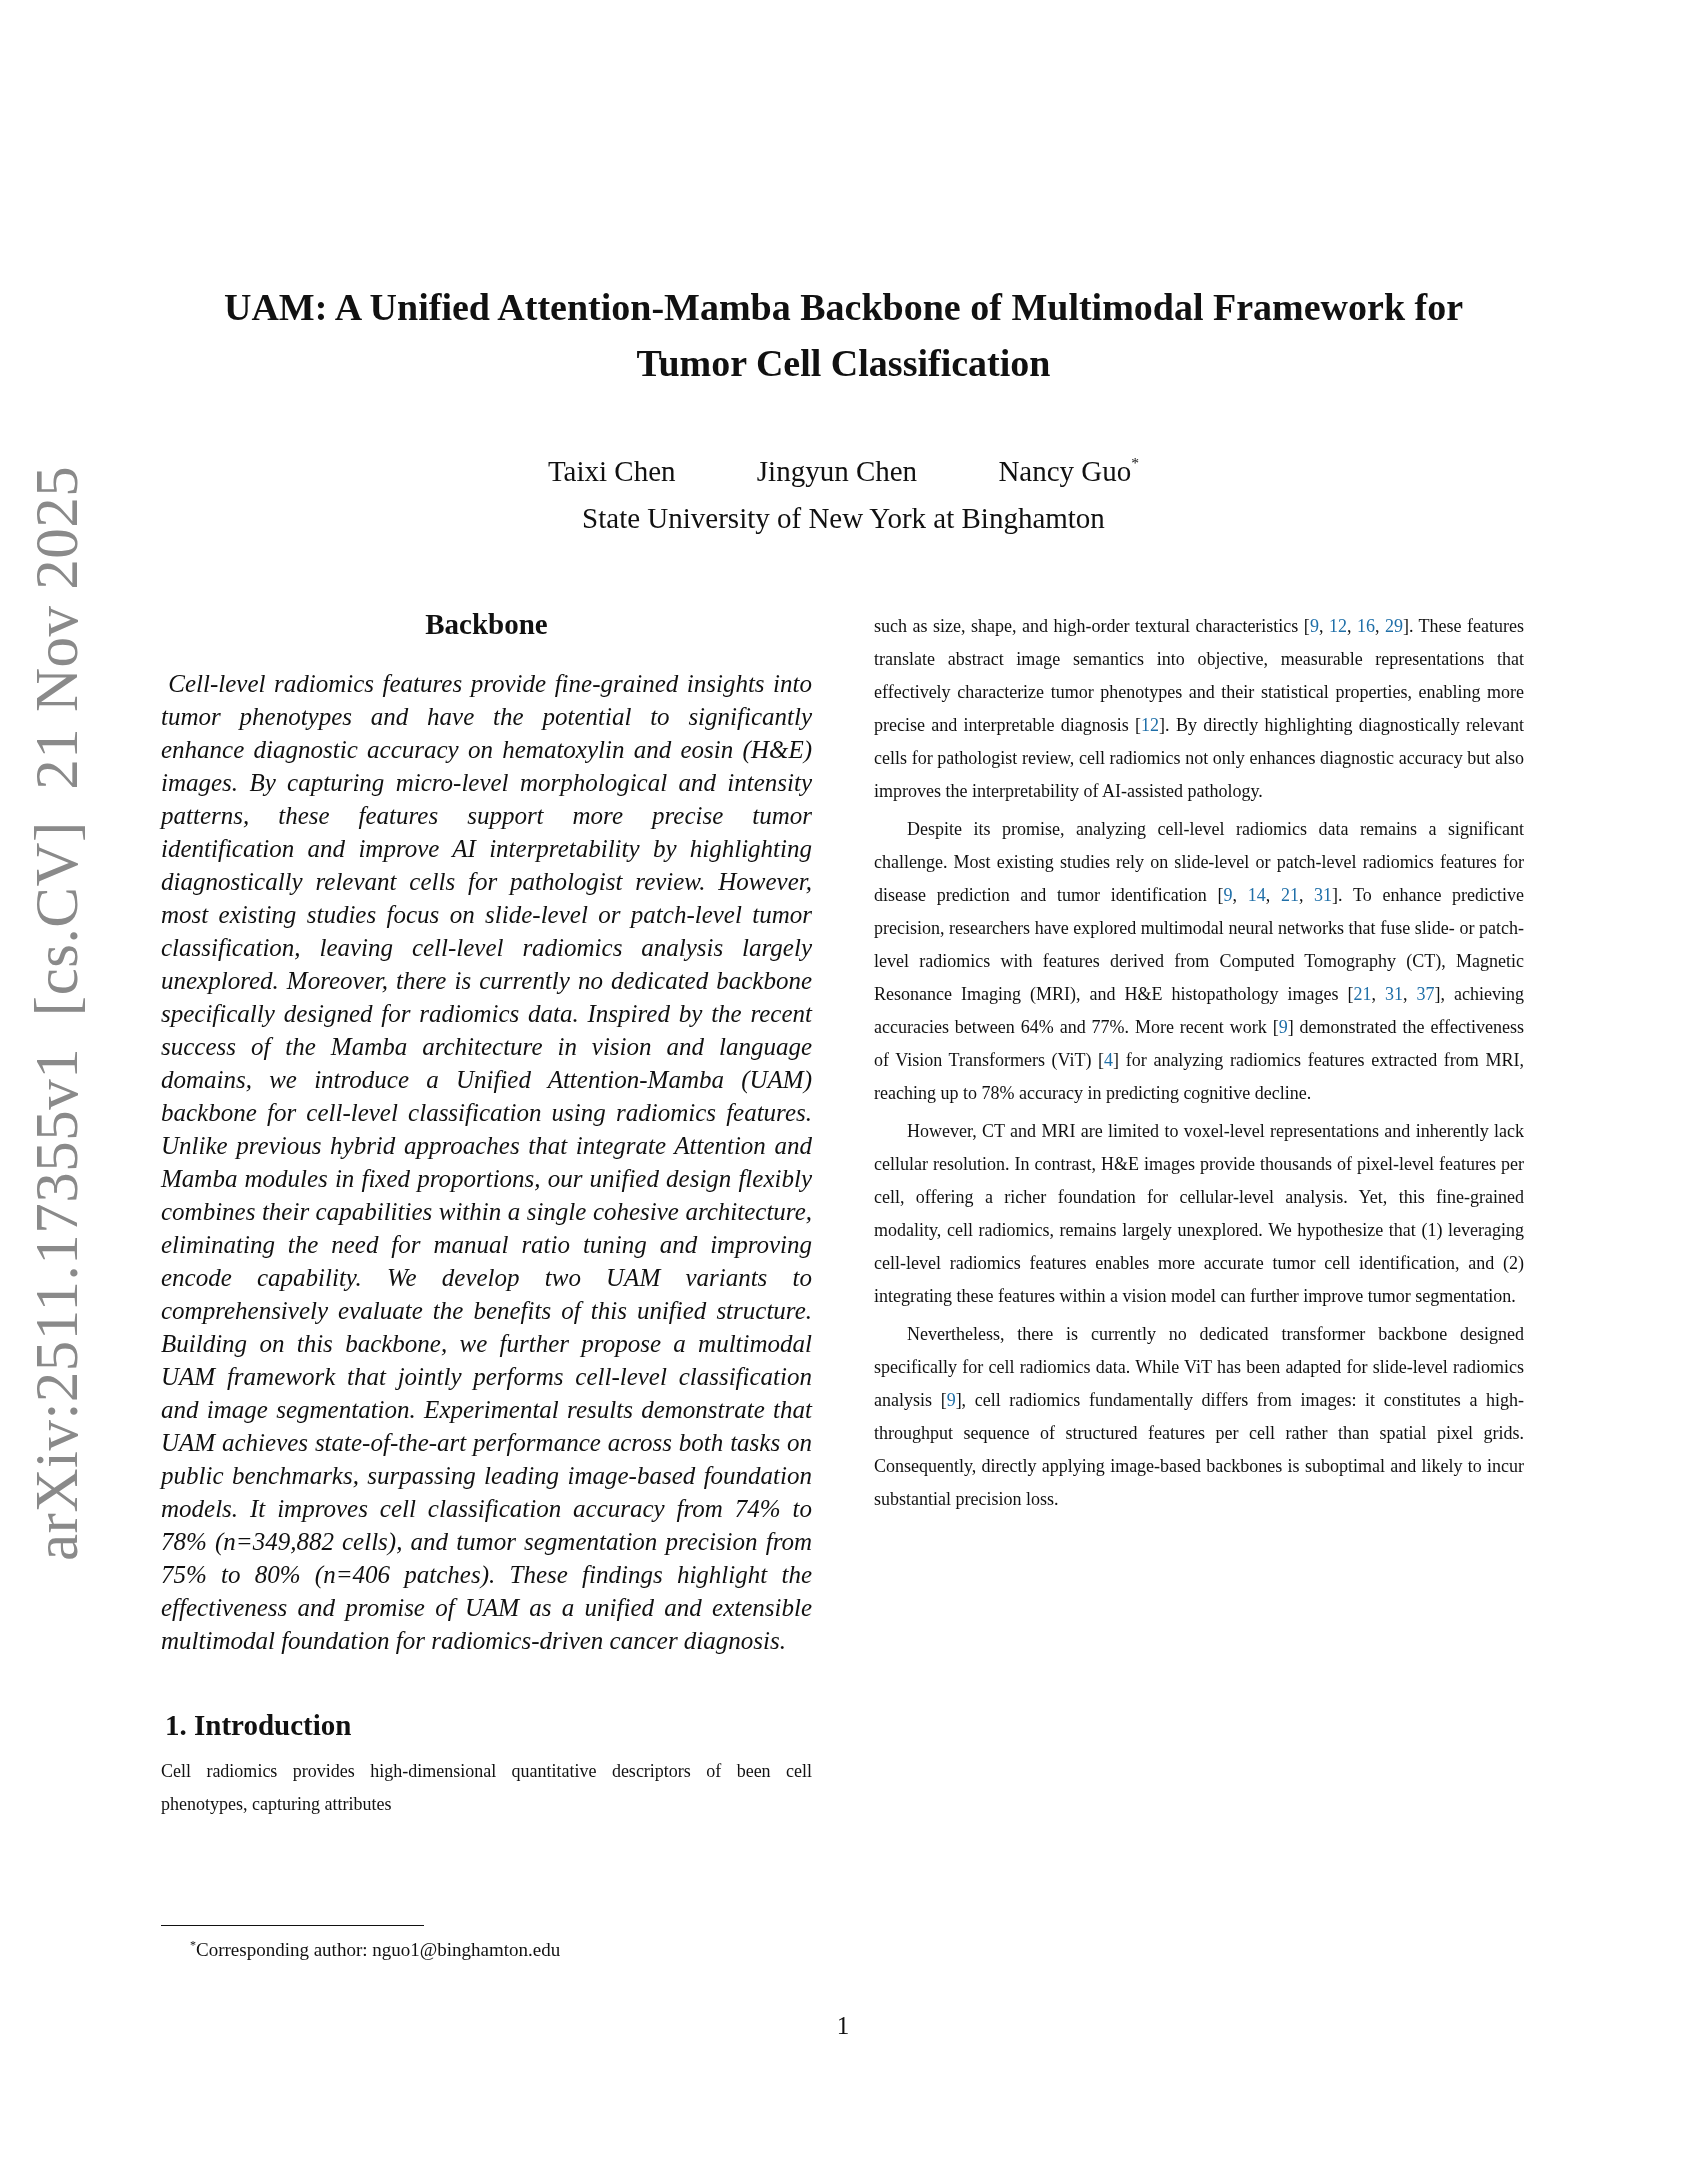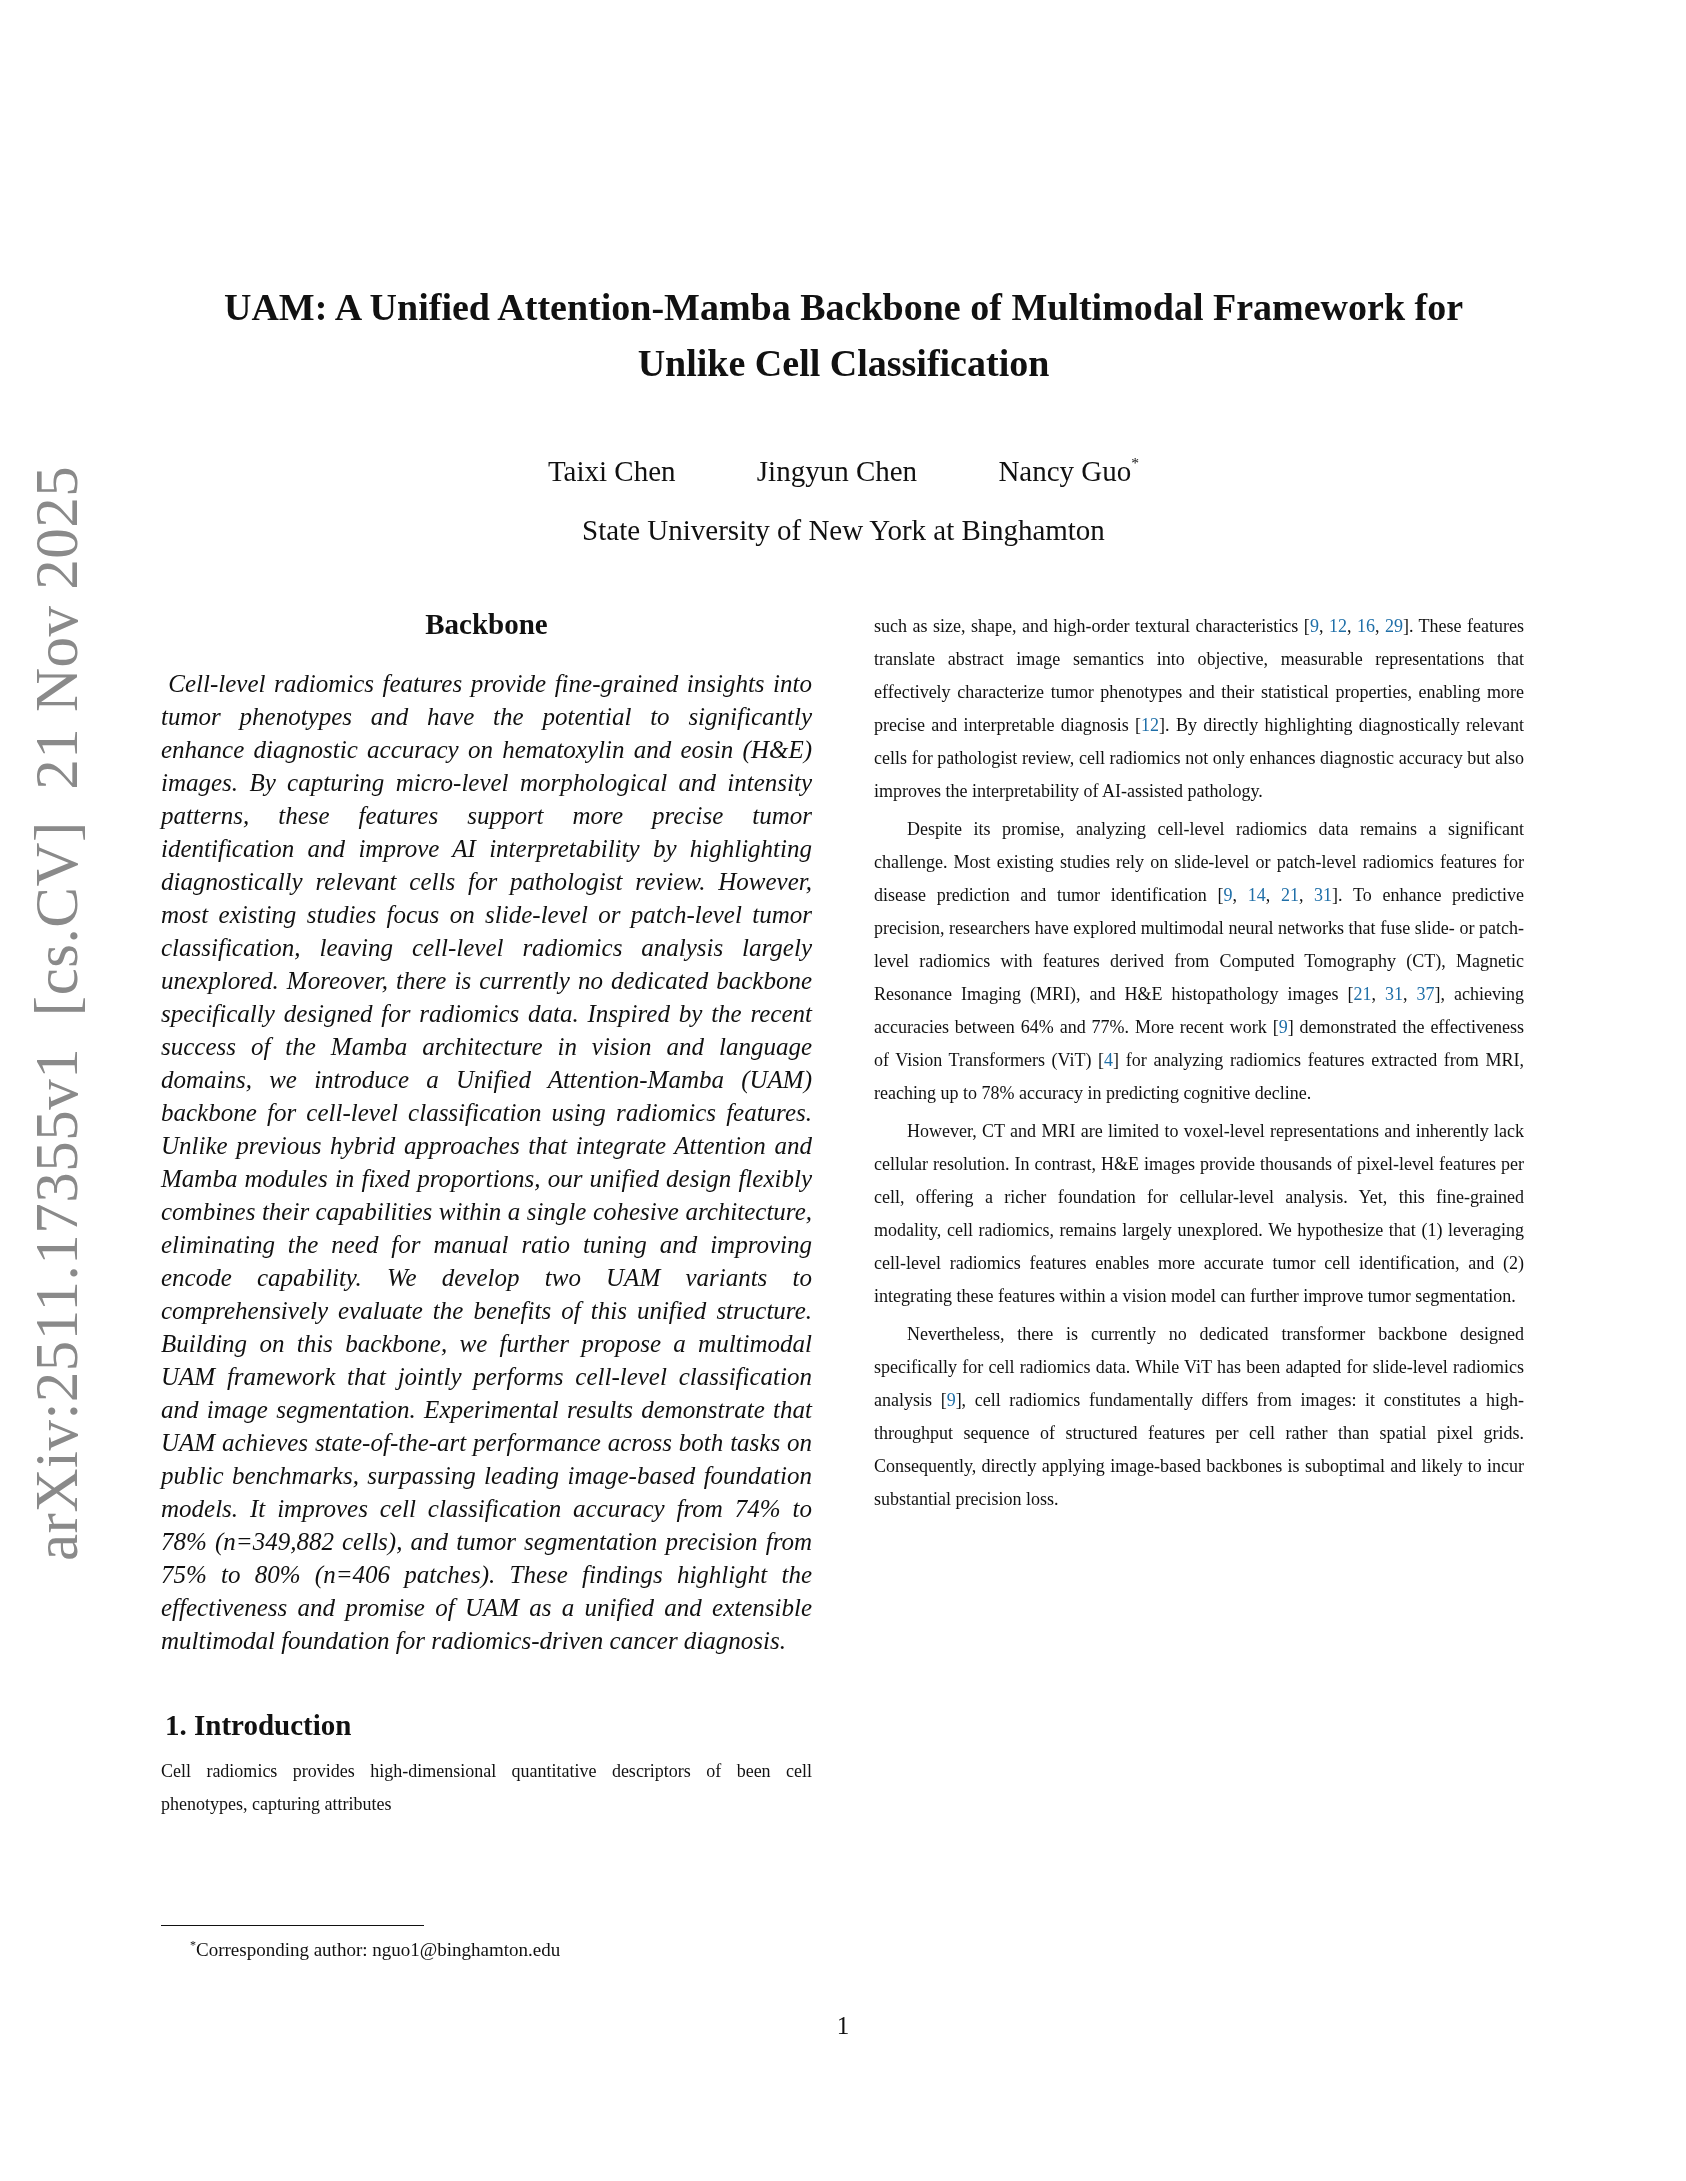--- a/index.html
+++ b/index.html
@@ -18,21 +18,21 @@
       position: absolute; left: 138px; width: 1411px; top: 279px;
       text-align: center; font-weight: bold; font-size: 38px; line-height: 56px;
     }
     .authors {
       position: absolute; left: 138px; width: 1411px; top: 444px;
       text-align: center; font-size: 29px; line-height: 37px;
     }
     .authors .author { display: inline-block; margin: 0 37px; }
     .authors sup { font-size: 15.6px; vertical-align: 13px; }
     .affil {
-      position: absolute; left: 138px; width: 1411px; top: 512px;
+      position: absolute; left: 138px; width: 1411px; top: 500px;
       text-align: center; font-size: 29px; line-height: 37px;
     }
     .col-left { position: absolute; left: 161px; width: 651px; top: 606px; }
     .col-right { position: absolute; left: 874px; width: 650px; top: 610px; }
     .abstract-heading {
       text-align: center; font-weight: bold; font-size: 29px; line-height: 37px; margin: 0 0 24px 0;
     }
     .abstract-body {
       font-style: italic; font-size: 25px; line-height: 33px; text-align: justify;
       text-indent: 7.3px; margin: 0;
@@ -58,21 +58,21 @@
       font-size: 25px; line-height: 29px;
     }
   </style>
 </head>
 <body>
 
 <div class="watermark">arXiv:2511.17355v1  [cs.CV]  21 Nov 2025</div>
 
 <div class="title">
   <div>UAM: A Unified Attention-Mamba Backbone of Multimodal Framework for</div>
-  <div>Unlike Cell Classification</div>
+  <div>Tumor Cell Classification</div>
 </div>
 
 <div class="authors">
   <span class="author"><span>Taixi Chen</span><sup></sup></span>
   <span class="author"><span>Jingyun Chen</span><sup></sup></span>
   <span class="author"><span>Nancy Guo</span><sup>*</sup></span>
 </div>
 
 <div class="affil">State University of New York at Binghamton</div>
 

